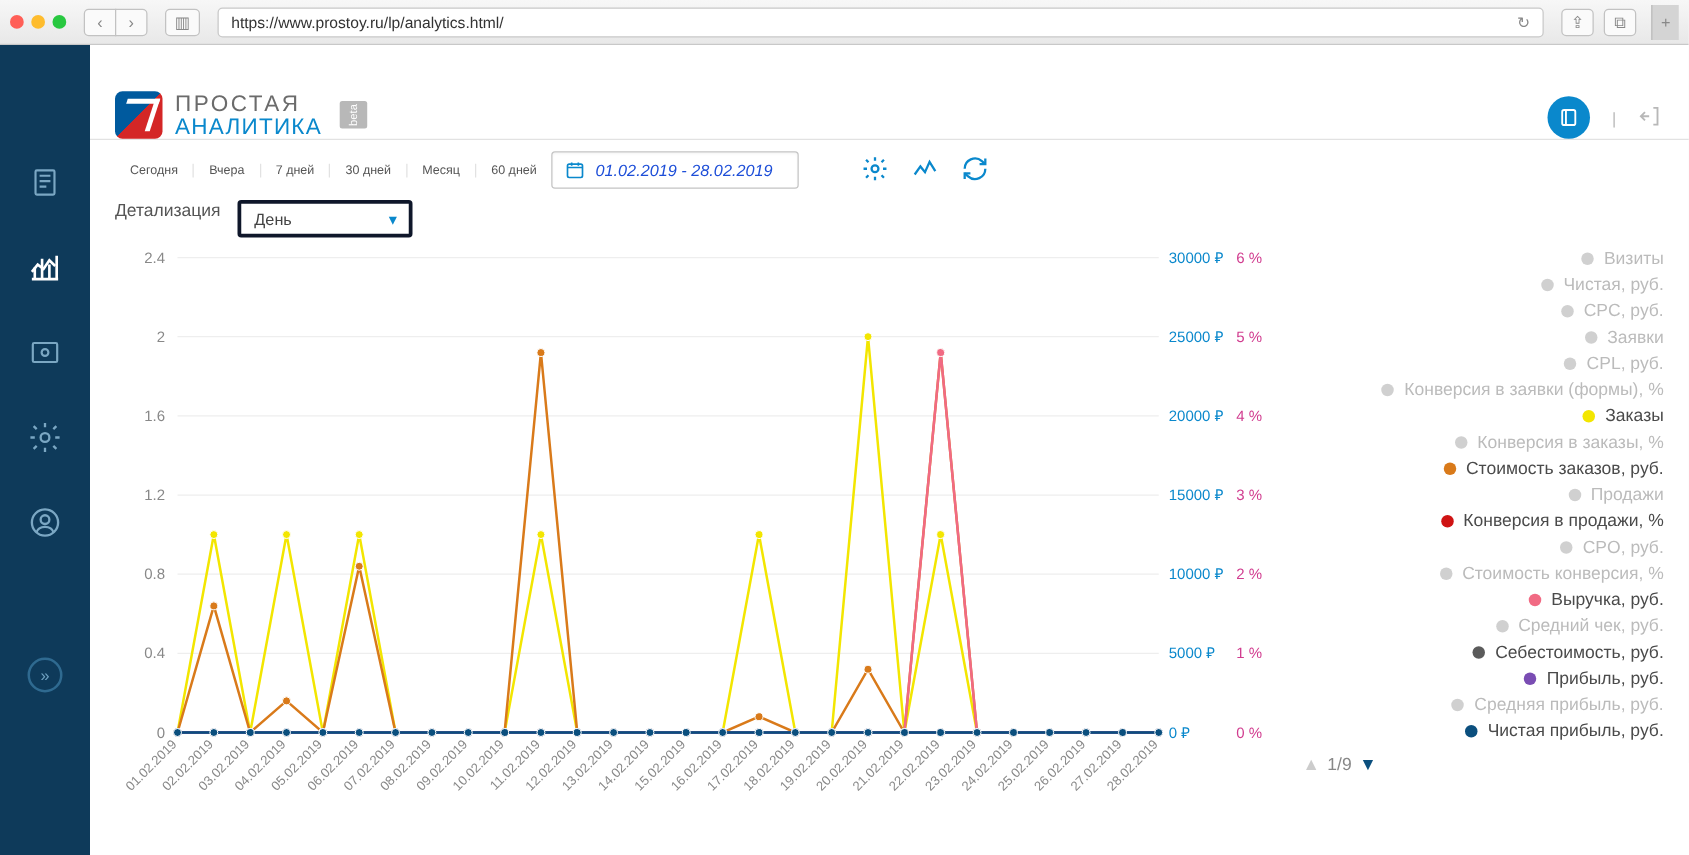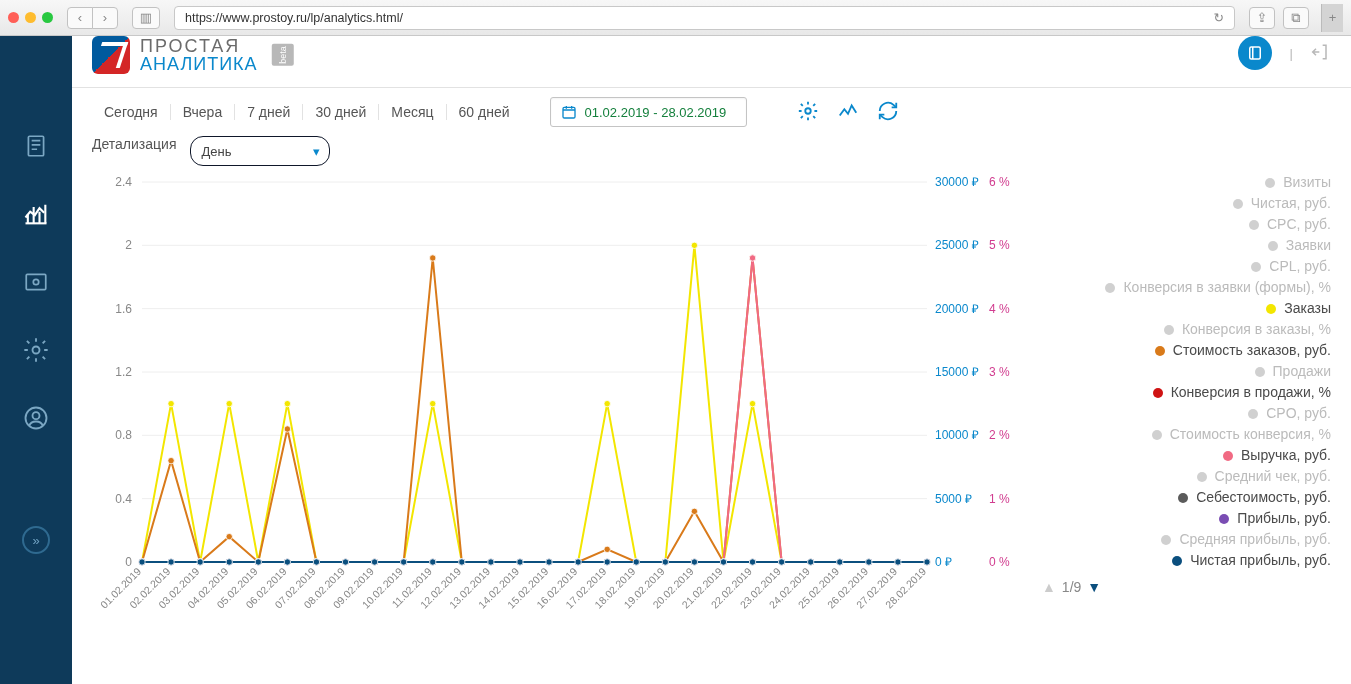--- a/index.html
+++ b/index.html
@@ -35,45 +35,45 @@
   
   .app{position:absolute;top:36px;left:0;right:0;bottom:0;display:flex;}
   .sidebar{width:72px;background:var(--sidebar-bg);display:flex;flex-direction:column;align-items:center;padding-top:90px;gap:28px;}
   .side-item{width:40px;height:40px;display:flex;align-items:center;justify-content:center;color:#7ba7c3;cursor:pointer;}
   .side-item.active{color:#fff;}
   .side-collapse{margin-top:60px;width:28px;height:28px;border-radius:50%;border:2px solid #2f6a90;display:flex;align-items:center;justify-content:center;color:#6fa1c1;}
 
   .main{flex:1;background:#fff;display:flex;flex-direction:column;position:relative;}
 
   
-  .header{height:52px;border-bottom:1px solid var(--border);display:flex;align-items:flex-start;padding:0 20px;}
+  .header{height:76px;border-bottom:1px solid var(--border);display:flex;align-items:flex-end;padding:0 20px;}
   .logo{display:flex;align-items:center;gap:10px;}
   .logo-mark{width:38px;height:38px;border-radius:6px;background:linear-gradient(135deg,#005a9e 0 50%,#d42626 50% 100%);position:relative;overflow:hidden;}
   .logo-mark::after{content:"";position:absolute;inset:6px;border:4px solid #fff;border-left:none;border-bottom:none;transform:skewX(-18deg);}
   .logo-text{line-height:1;}
   .logo-text .t1{font-size:18px;letter-spacing:2px;color:#6b6b6b;}
   .logo-text .t2{font-size:18px;letter-spacing:1px;color:var(--blue);}
   .beta{font-size:9px;background:#b8b8b8;color:#fff;padding:6px 2px;border-radius:2px;transform:rotate(-90deg);margin-left:4px;}
   .header-right{margin-left:auto;display:flex;align-items:center;gap:18px;}
   .hdr-btn{width:34px;height:34px;border-radius:50%;background:var(--blue);color:#fff;display:flex;align-items:center;justify-content:center;}
   .hdr-ico{color:#b8b8b8;}
 
   
   .toolbar{display:flex;align-items:center;gap:0;height:48px;padding:0 20px;}
   .period-tabs{display:flex;align-items:center;}
-  .period-tab{padding:0 12px;color:#555;cursor:pointer;border-right:1px solid var(--border);font-size:14px;}
+  .period-tab{padding:0 12px;color:#555;cursor:pointer;border-right:1px solid var(--border);font-size:10px;}
   .period-tab:last-child{border-right:none;}
-  .date-range{margin-left:28px;border:1px solid #c4c4c4;border-radius:3px;height:30px;display:flex;align-items:center;gap:8px;padding:0 20px 0 10px;color:#15803d;background:#fff;box-shadow:inset 0 1px 2px rgba(0,0,0,.05);}
+  .date-range{border:1px solid #c4c4c4;border-radius:3px;height:30px;display:flex;align-items:center;gap:8px;padding:0 20px 0 10px;color:#1d4ed8;background:#fff;box-shadow:inset 0 1px 2px rgba(0,0,0,.05);font-style:italic;}
   .tb-actions{display:flex;align-items:center;gap:18px;margin-left:50px;}
   .tb-ico{color:var(--blue);cursor:pointer;}
 
   
   .detail-row{display:flex;gap:14px;padding:0 20px 6px;}
   .detail-row label{color:#555;font-size:14px;}
-  .select{border:1px solid #0f172a;border-radius:13px;height:30px;min-width:140px;display:flex;align-items:center;justify-content:space-between;padding:0 10px;background:#fff;color:#444;}
+  .select{border:3px solid #0f172a;border-radius:3px;height:30px;min-width:140px;display:flex;align-items:center;justify-content:space-between;padding:0 10px;background:#fff;color:#444;}
   .select .caret{color:var(--blue);}
 
   
   .chart-wrap{position:relative;flex:1;padding:0 20px 20px;display:flex;}
   .chart{position:relative;flex:0 0 940px;height:460px;}
   .chart svg{position:absolute;inset:0;}
   .legend{flex:1;padding-left:10px;font-size:14px;line-height:1.5;}
   .legend .row{display:flex;align-items:center;gap:8px;cursor:pointer;white-space:nowrap;justify-content:flex-end;}
   .legend .row.off{color:var(--light-muted);}
   .legend .swatch{width:10px;height:10px;border-radius:50%;flex:0 0 10px;}

